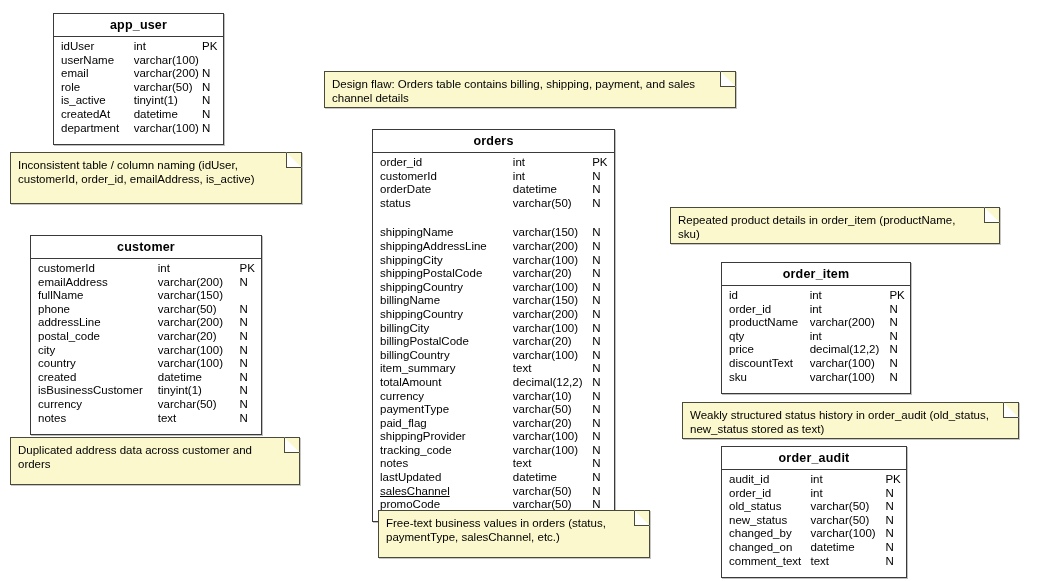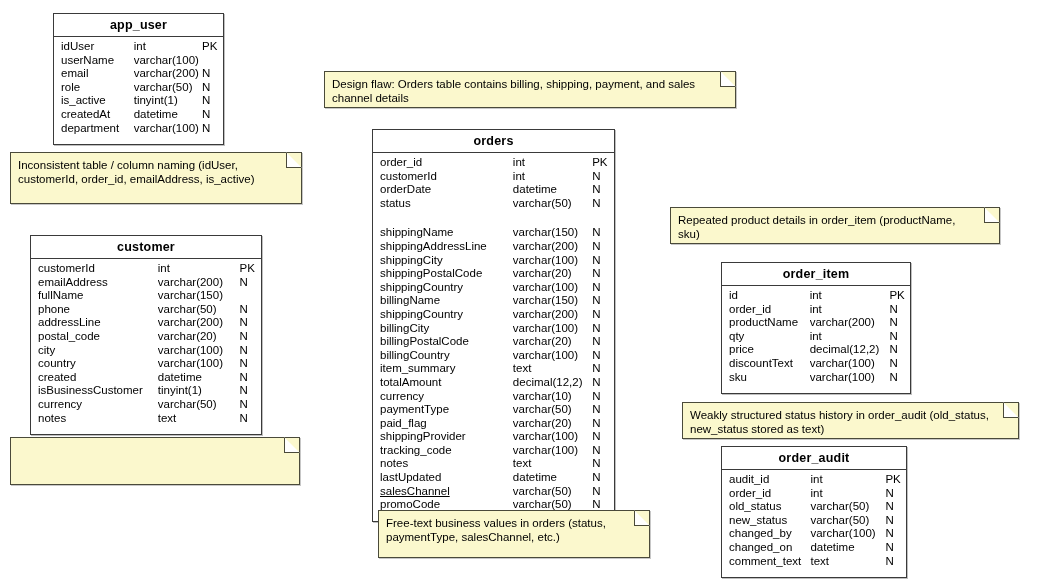--- a/index.html
+++ b/index.html
@@ -438,20 +438,21 @@
     <span class="note-text">Inconsistent table / column naming (idUser, customerId, order_id, emailAddress, is_active)</span>
   </div>
 
   <div class="note" style="left:670px; top:207px; width:330px; height:37px;">
     <span class="note-fold"></span>
     <span class="note-text">Repeated product details in order_item (productName, sku)</span>
   </div>
 
   <div class="note" style="left:10px; top:437px; width:290px; height:48px;">
     <span class="note-fold"></span>
+    <span class="note-text">Duplicated address data across customer and orders</span>
   </div>
 
   <div class="note" style="left:682px; top:402px; width:337px; height:37px;">
     <span class="note-fold"></span>
     <span class="note-text">Weakly structured status history in order_audit (old_status, new_status stored as text)</span>
   </div>
 
   <div class="note" style="left:378px; top:510px; width:272px; height:48px;">
     <span class="note-fold"></span>
     <span class="note-text">Free-text business values in orders (status, paymentType, salesChannel, etc.)</span>

